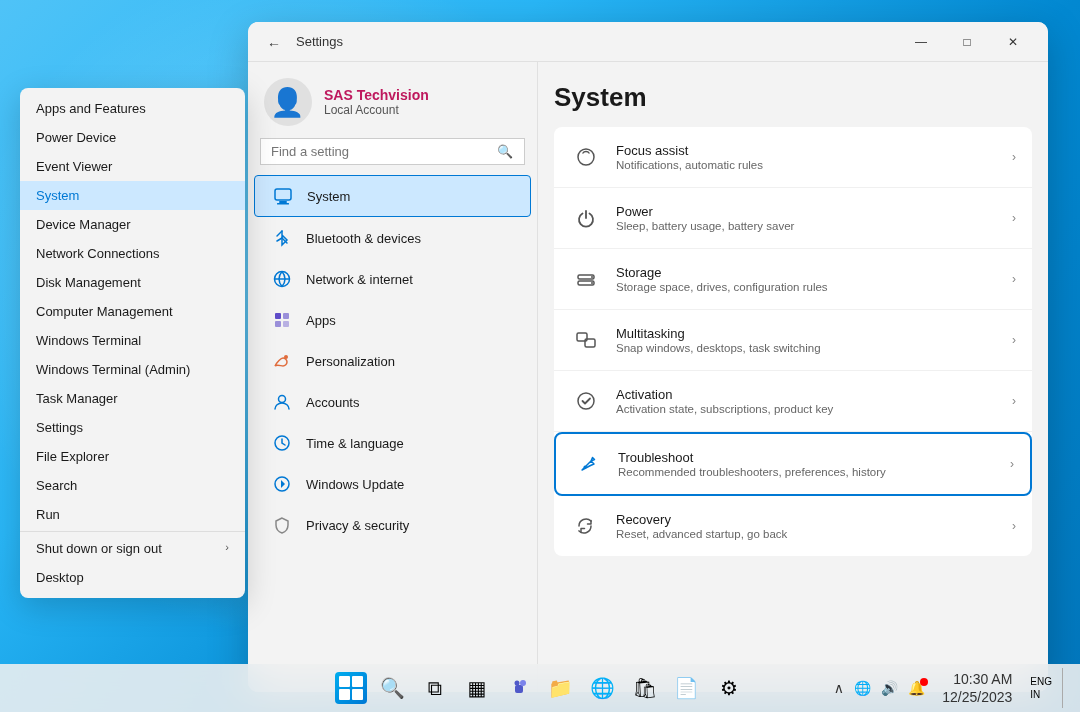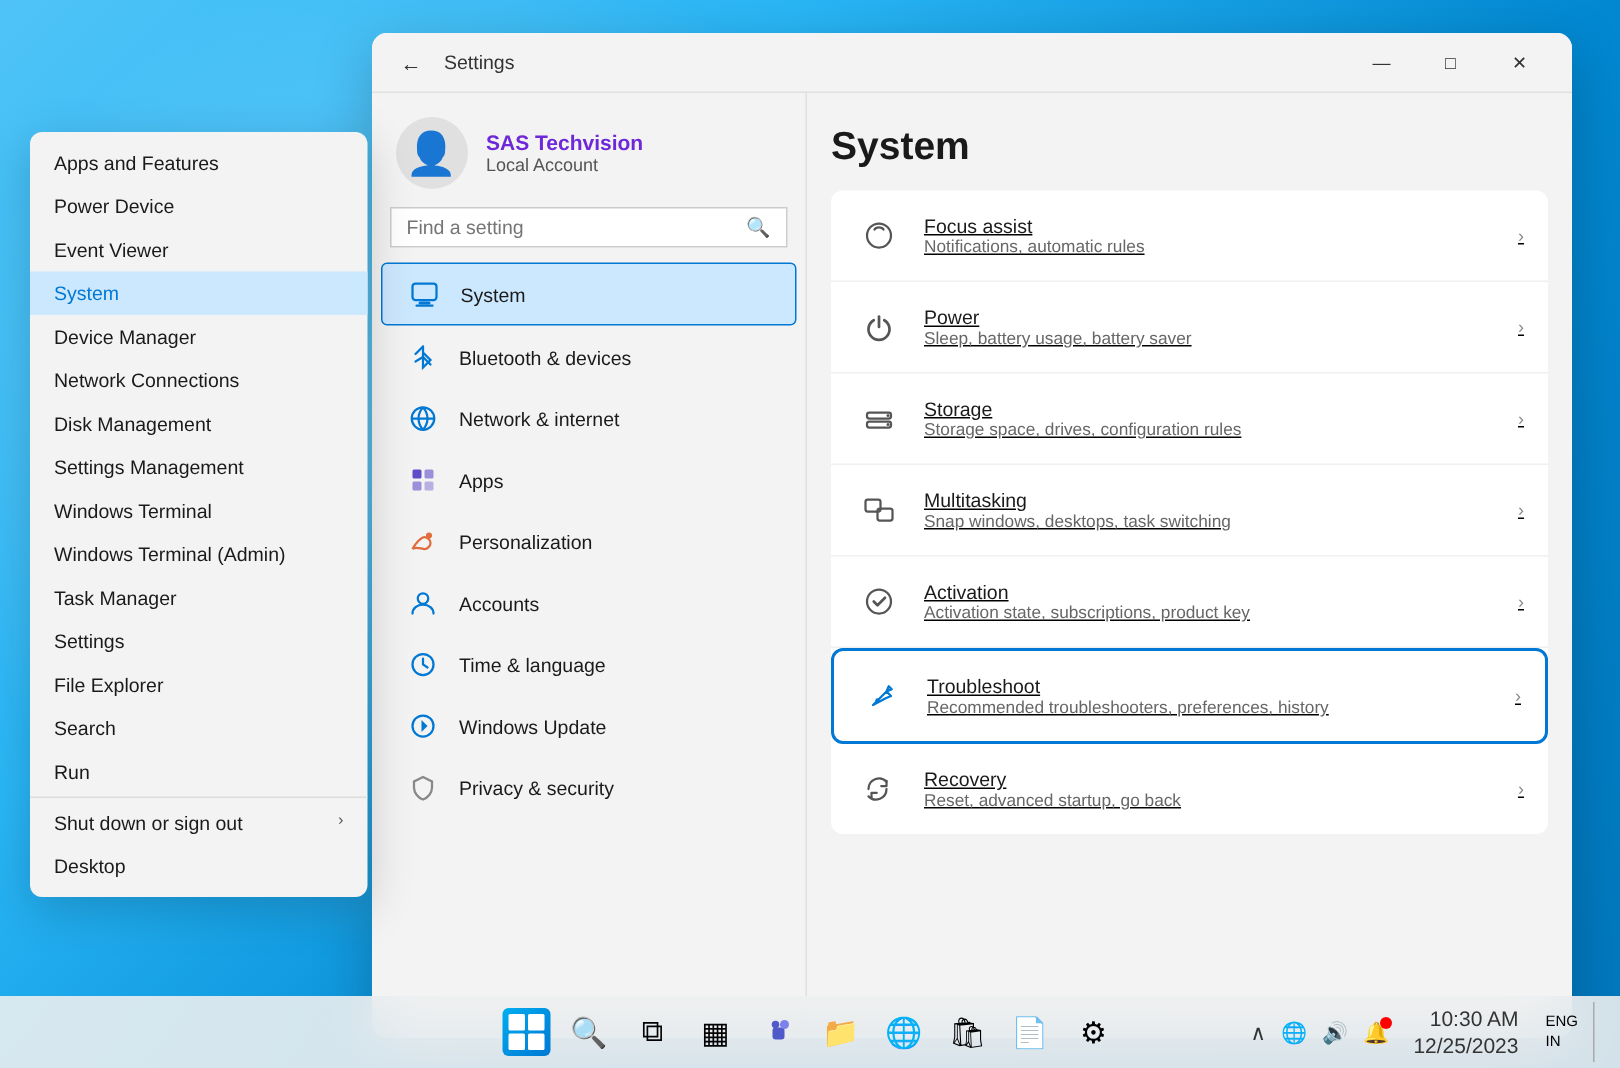--- a/index.html
+++ b/index.html
@@ -156,21 +156,21 @@
       justify-content: center;
       flex-shrink: 0;
     }
     .avatar-icon {
       font-size: 28px;
       color: #666;
     }
     .user-info-name {
       font-size: 14px;
       font-weight: 600;
-      color: #6d28d9;
+      color: #be185d;
     }
     .user-info-type {
       font-size: 12px;
       color: #555;
     }
 
     
     .search-bar {
       margin: 0 12px 8px 12px;
       display: flex;
@@ -256,21 +256,20 @@
     }
 
     .settings-item {
       display: flex;
       align-items: center;
       padding: 14px 16px;
       gap: 14px;
       cursor: pointer;
       border-bottom: 1px solid #f0f0f0;
       position: relative;
-      text-decoration: underline;
     }
     .settings-item:last-child { border-bottom: none; }
     .settings-item.highlighted {
       border: 2px solid #0078d4;
       border-radius: 8px;
     }
 
     .item-icon {
       width: 32px;
       height: 32px;
@@ -385,21 +384,21 @@
     <div class="context-menu-item">
       <span>Device Manager</span>
     </div>
     <div class="context-menu-item">
       <span>Network Connections</span>
     </div>
     <div class="context-menu-item">
       <span>Disk Management</span>
     </div>
     <div class="context-menu-item">
-      <span>Settings Management</span>
+      <span>Computer Management</span>
     </div>
     <div class="context-menu-item">
       <span>Windows Terminal</span>
     </div>
     <div class="context-menu-item">
       <span>Windows Terminal (Admin)</span>
     </div>
     <div class="context-menu-item">
       <span>Task Manager</span>
     </div>

